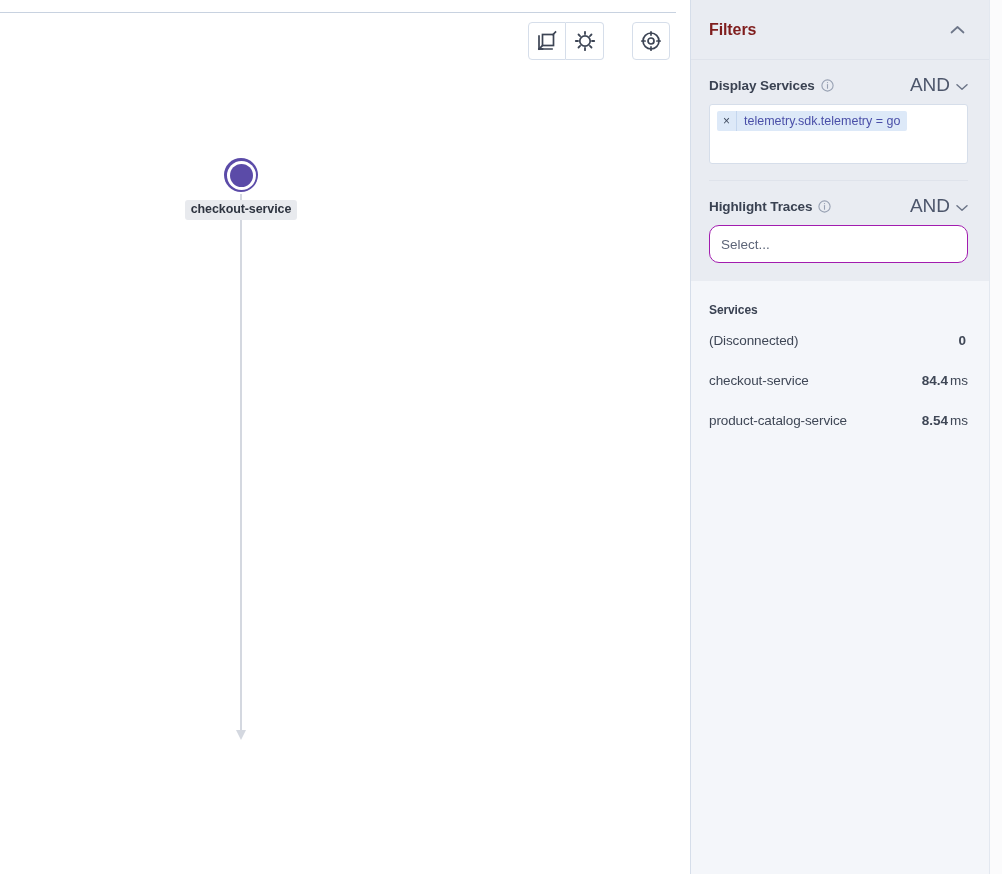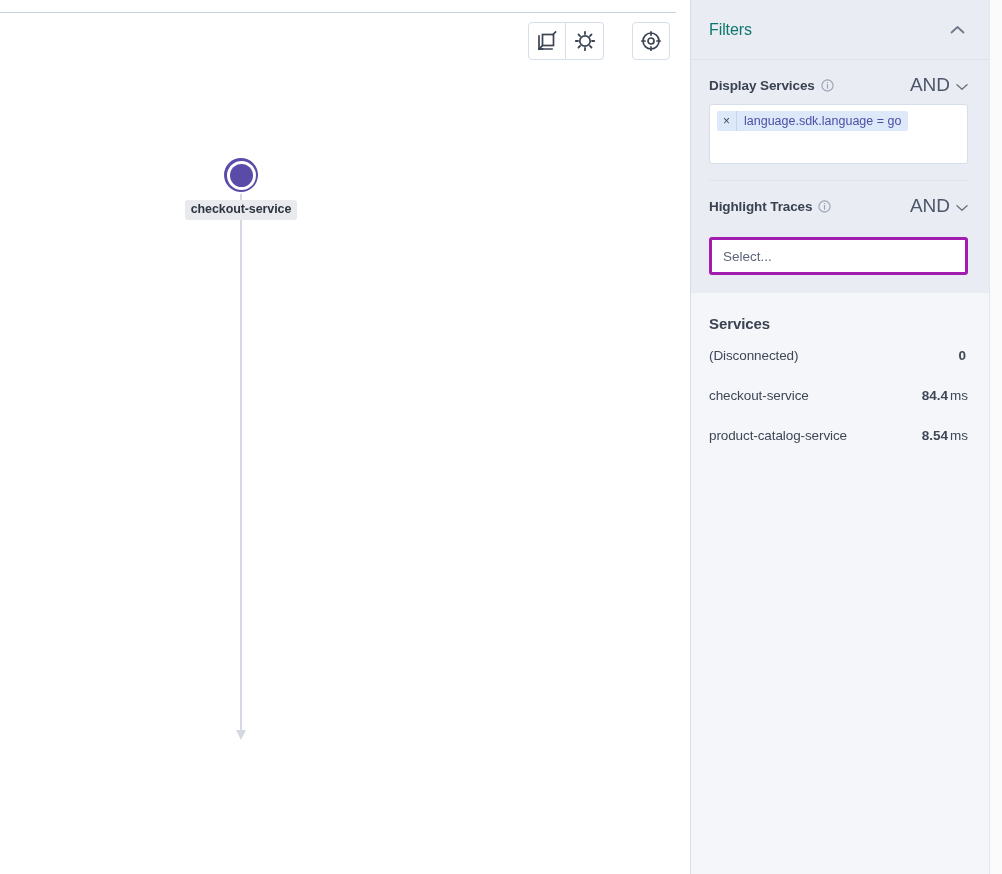--- a/index.html
+++ b/index.html
@@ -149,22 +149,22 @@
     height: 60px;
     display: flex;
     align-items: center;
     justify-content: space-between;
     padding: 0 21px 0 18px;
     border-bottom: 1px solid #dfe3eb;
     cursor: pointer;
   }
   .filters-title {
     font-size: 16px;
-    font-weight: normal;
-    color: #0f766e;
+    font-weight: bold;
+    color: #7f1d1d;
     letter-spacing: -0.1px;
   }
   .chevron-btn {
     display: flex;
     align-items: center;
     justify-content: center;
     width: 22px; height: 22px;
     cursor: pointer;
   }
 
@@ -238,38 +238,37 @@
   }
 
   .divider-line {
     height: 1px;
     background: #dfe3eb;
     margin: 16px 21px 0 18px;
   }
 
   .select-box {
     background: #ffffff;
-    border: 3px solid #a21caf;
-    border-radius: 3px;
+    border: 1px solid #a21caf;
+    border-radius: 10px;
     height: 38px;
     display: flex;
     align-items: center;
     padding: 0 11px;
     cursor: pointer;
-    margin-top: 12px;
   }
   .select-placeholder {
     font-size: 13.5px;
     color: #5d6578;
   }
 
   
   .services-block { padding: 22px 21px 0 18px; }
   .services-title {
-    font-size: 15px;
+    font-size: 12px;
     font-weight: bold;
     color: #3a4252;
     letter-spacing: -0.1px;
     margin-bottom: 16px;
   }
   .service-row {
     display: flex;
     align-items: baseline;
     justify-content: space-between;
     height: 27px;
@@ -388,21 +387,21 @@
               <svg width="12" height="8" viewBox="0 0 12 8" fill="none" stroke="#6d7689" stroke-width="1.5" stroke-linecap="round" stroke-linejoin="round">
                 <path d="M1 1.8 L6 6.2 L11 1.8"></path>
               </svg>
             </span>
           </span>
         </div>
 
         <div class="multiselect">
           <span class="chip">
             <span class="chip-x">×</span>
-            <span class="chip-text">language.sdk.language = go</span>
+            <span class="chip-text">telemetry.sdk.telemetry = go</span>
           </span>
         </div>
       </div>
 
       <div class="divider-line"></div>
 
       <div class="field-block">
         <div class="field-row">
           <span class="field-label-wrap">
             <span class="field-label">Highlight Traces</span>

